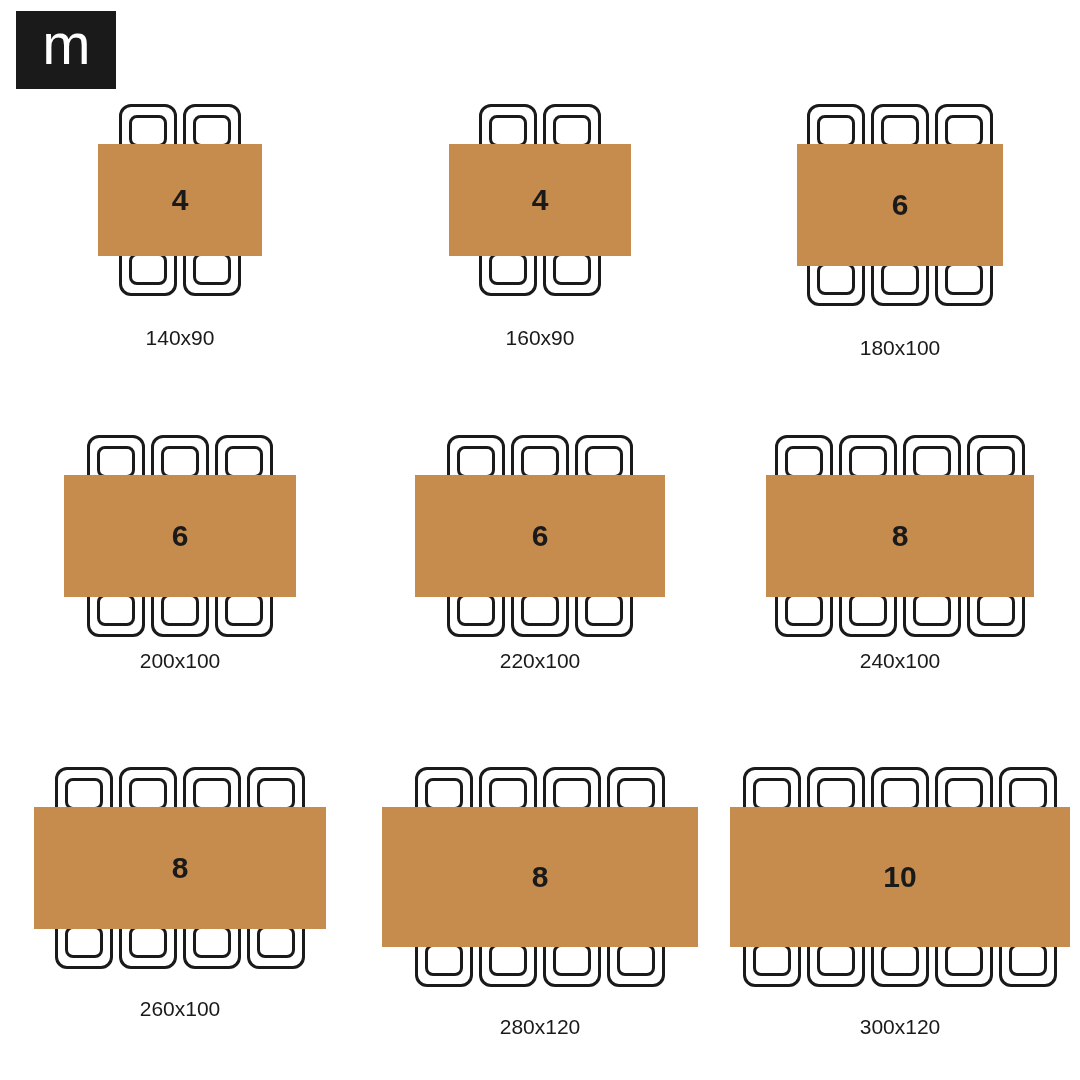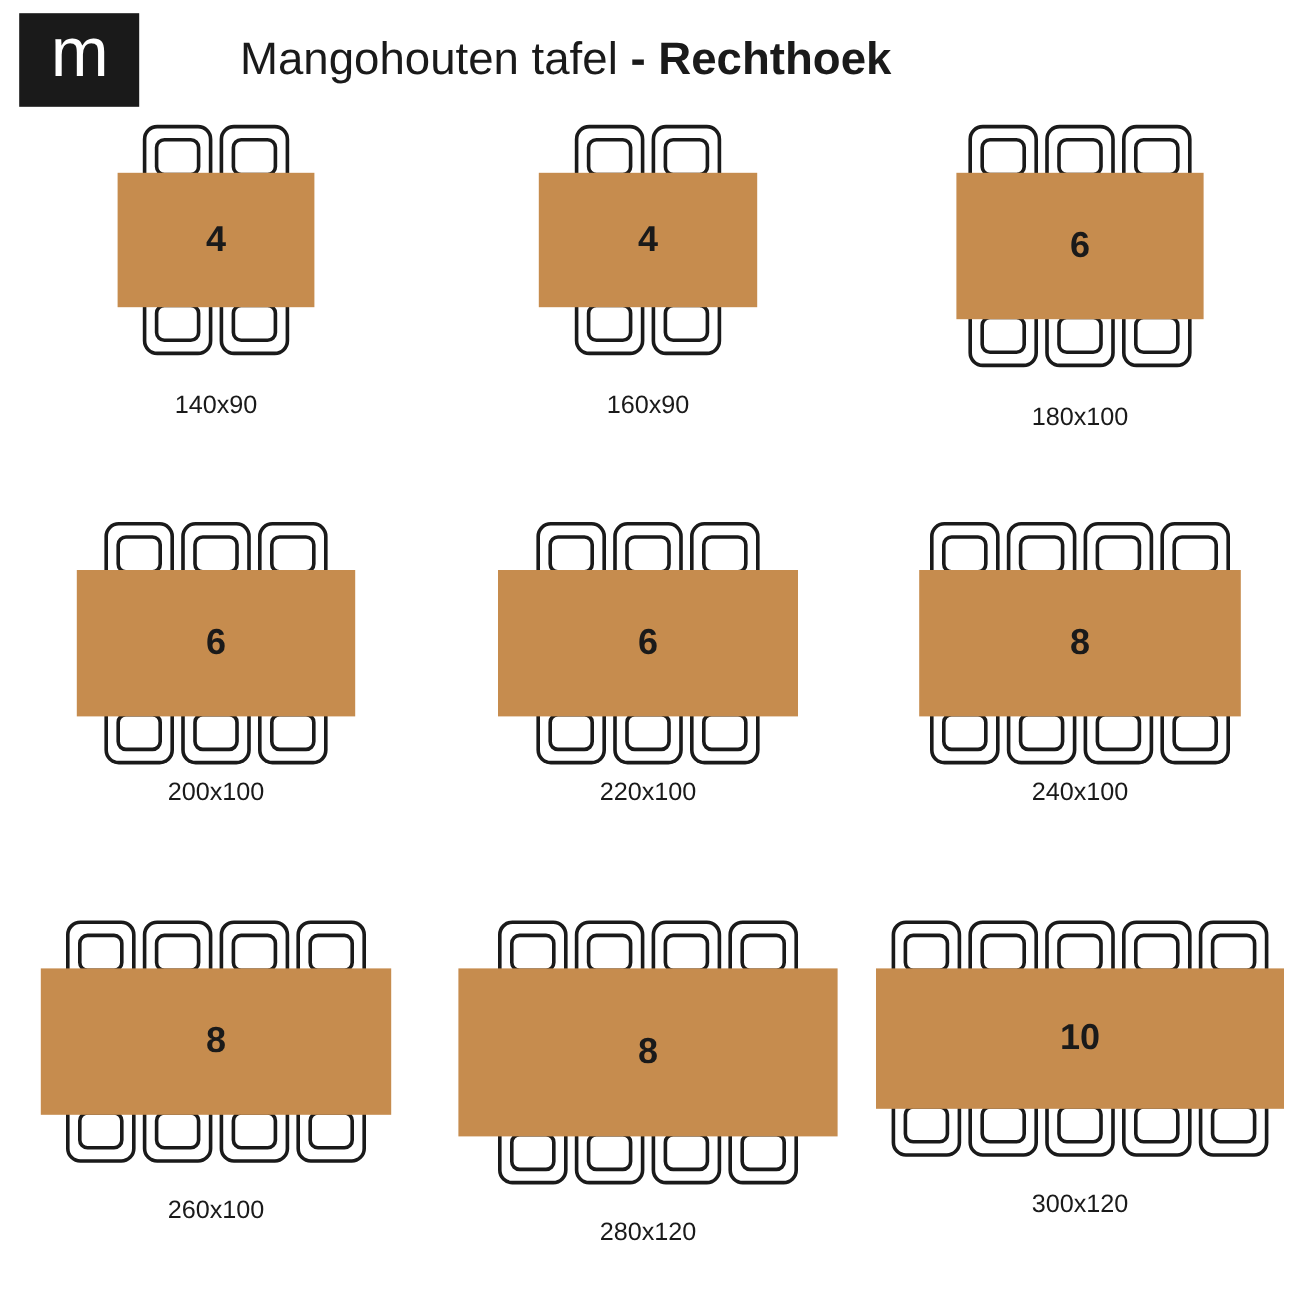--- a/index.html
+++ b/index.html
@@ -148,23 +148,20 @@
   .row2 .caption { margin-top: 12px; }
   .row3 .caption { margin-top: 28px; }
 </style>
 </head>
 <body>
 
 <div class="header">
   <div class="logo">
     <span class="logo-mark">m</span>
   </div>
-  <div class="title">
-    <span class="title-main">Mangohouten tafel </span><span class="title-sep">- </span><span class="title-sub">Rechthoek</span>
-  </div>
 </div>
 
 <div class="grid" id="grid">
     <div class="cell row1">
       <div class="diagram">
         <div class="chair-row top">
           <div class="chair"></div>
           <div class="chair"></div>
         </div>
         <div class="table-top" style="width: 164px; height: 112px; background: rgb(198, 140, 78);">4</div>
@@ -293,21 +290,21 @@
     </div>
     <div class="cell row3">
       <div class="diagram">
         <div class="chair-row top">
           <div class="chair"></div>
           <div class="chair"></div>
           <div class="chair"></div>
           <div class="chair"></div>
           <div class="chair"></div>
         </div>
-        <div class="table-top" style="width: 340px; height: 117px; background: rgb(198, 140, 78);">10</div>
+        <div class="table-top" style="width: 340px; height: 140px; background: rgb(198, 140, 78);">10</div>
         <div class="chair-row bottom">
           <div class="chair"></div>
           <div class="chair"></div>
           <div class="chair"></div>
           <div class="chair"></div>
           <div class="chair"></div>
         </div>
       </div>
       <div class="caption">300x120</div>
     </div>

